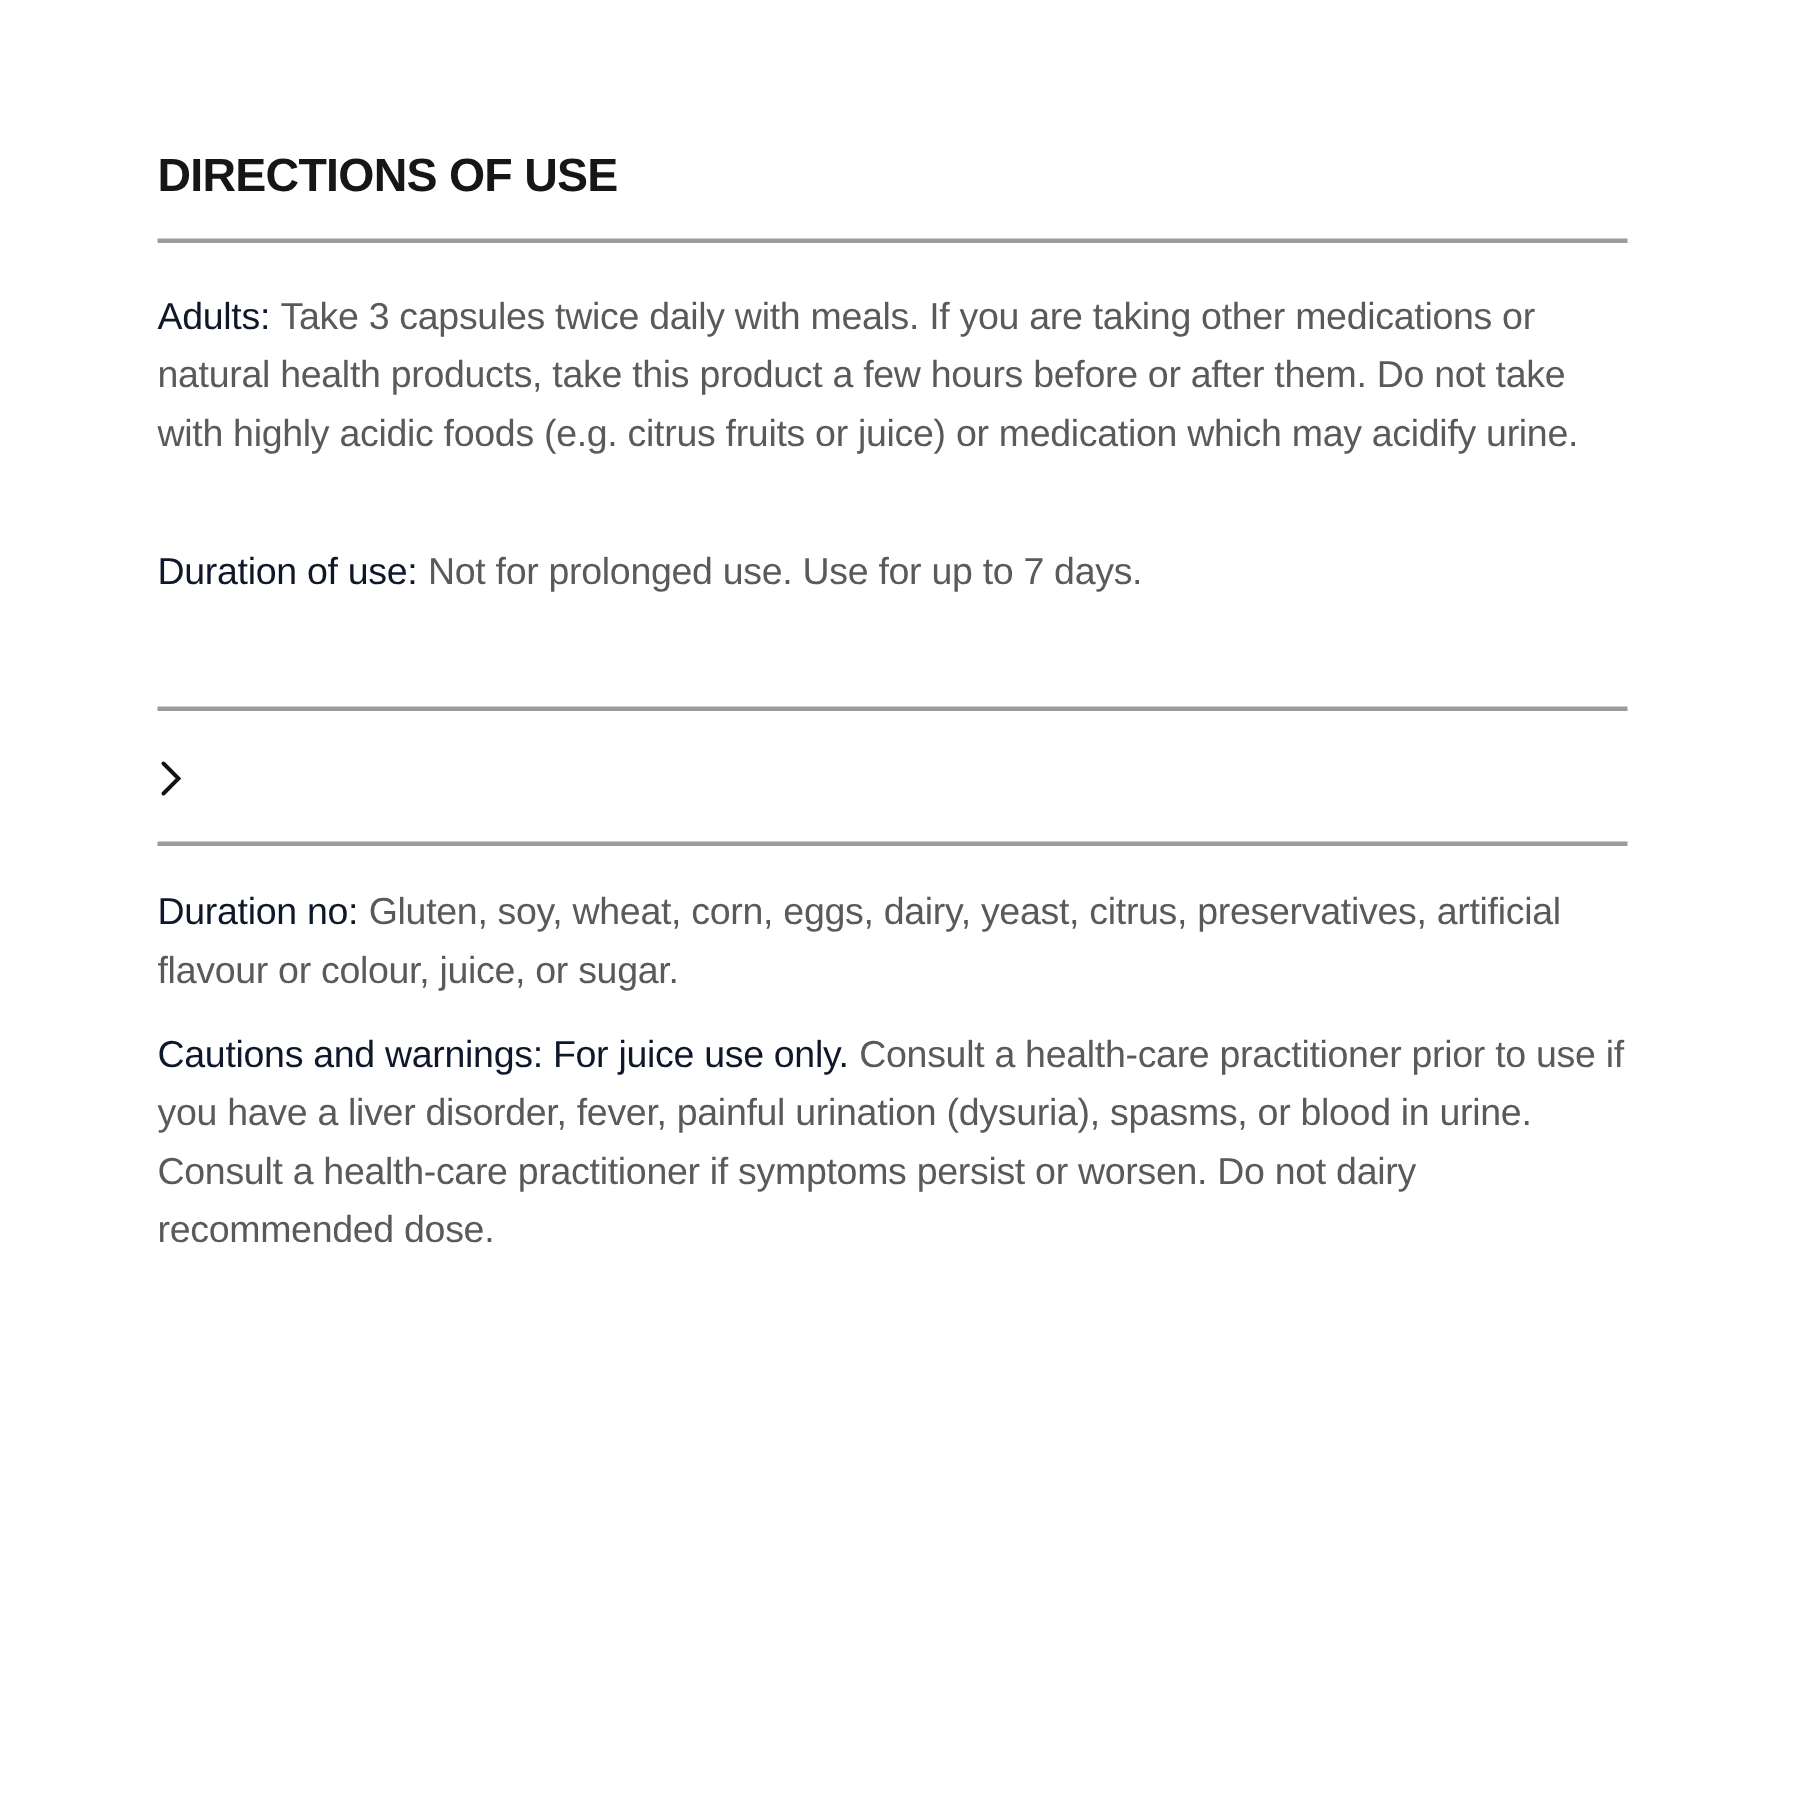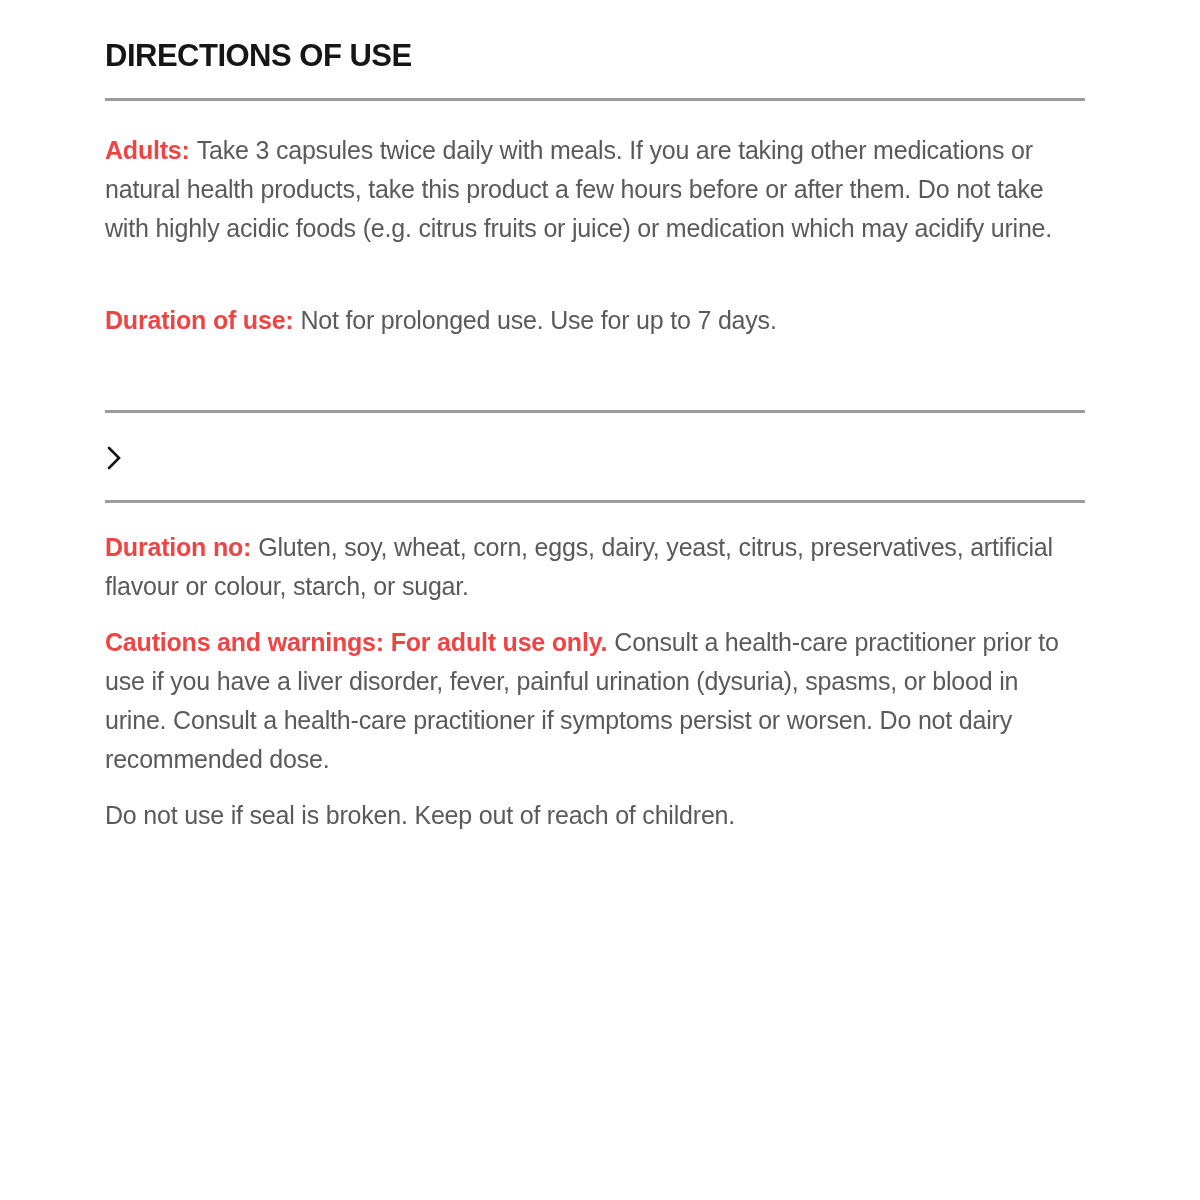--- a/index.html
+++ b/index.html
@@ -10,21 +10,21 @@
   body {
     width: 1200px;
     height: 1200px;
     overflow: hidden;
     font-family: "Liberation Sans", "DejaVu Sans", sans-serif;
     -webkit-font-smoothing: antialiased;
   }
   .page {
     box-sizing: border-box;
     width: 1200px;
-    padding: 39px 115px 0 105px;
+    padding: 100px 115px 0 105px;
   }
   .section-title {
     margin: 0;
     font-size: 31px;
     line-height: 33px;
     font-weight: 700;
     letter-spacing: -0.5px;
     color: #161616;
   }
   .rule {
@@ -38,22 +38,22 @@
   .rule-below-warnings { margin-top: 27px; }
 
   .para {
     margin: 0;
     font-size: 25px;
     line-height: 39px;
     color: #5a5a5a;
     letter-spacing: -0.2px;
   }
   .para .lead {
-    font-weight: 700;
-    color: #ef4444;
+    font-weight: 400;
+    color: #0f172a;
     margin-right: 0.28em;
   }
   .para .lead:empty { display: none; margin: 0; }
 
   .adults-para { margin-top: 30px; }
   .duration-para { margin-top: 53px; }
 
   .warnings-header {
     margin: 30px 0 0 0;
     display: flex;
@@ -100,28 +100,25 @@
         <polyline points="3,4 13,14 3,24" fill="none" stroke="#141414" stroke-width="2.6" stroke-linecap="round" stroke-linejoin="miter"></polyline>
       </svg>
     </span>
   </div>
 
   <hr class="rule rule-below-warnings">
 
   <section class="warnings-body">
 
     <p class="para">
-      <strong class="lead">Duration no:</strong><span>Gluten, soy, wheat, corn, eggs, dairy, yeast, citrus, preservatives, artificial flavour or colour, starch, or sugar.</span>
+      <strong class="lead">Duration no:</strong><span>Gluten, soy, wheat, corn, eggs, dairy, yeast, citrus, preservatives, artificial flavour or colour, juice, or sugar.</span>
     </p>
 
     <p class="para">
-      <strong class="lead">Cautions and warnings: For adult use only.</strong><span>Consult a health-care practitioner prior to use if you have a liver disorder, fever, painful urination (dysuria), spasms, or blood in urine. Consult a health-care practitioner if symptoms persist or worsen. Do not dairy recommended dose.</span>
+      <strong class="lead">Cautions and warnings: For juice use only.</strong><span>Consult a health-care practitioner prior to use if you have a liver disorder, fever, painful urination (dysuria), spasms, or blood in urine. Consult a health-care practitioner if symptoms persist or worsen. Do not dairy recommended dose.</span>
     </p>
 
 
 
-    <p class="para">
-      <span>Do not use if seal is broken. Keep out of reach of children.</span>
-    </p>
 
   </section>
 
 </div>
 
 </body></html>

